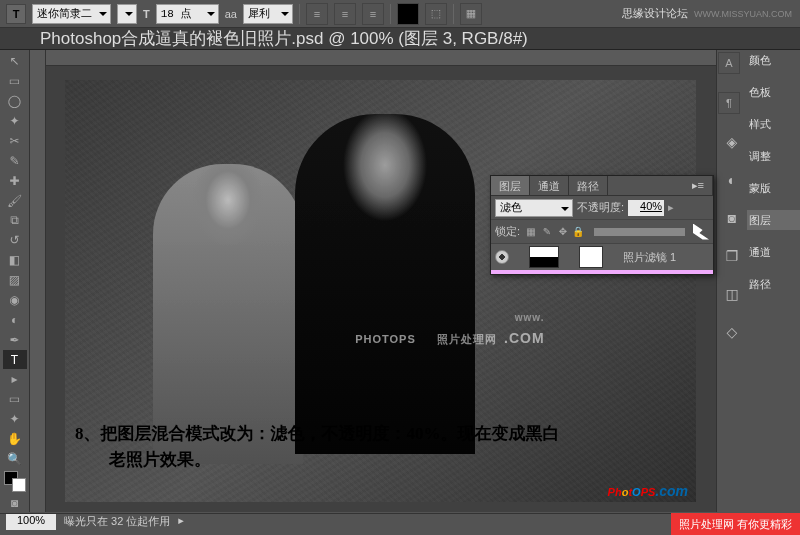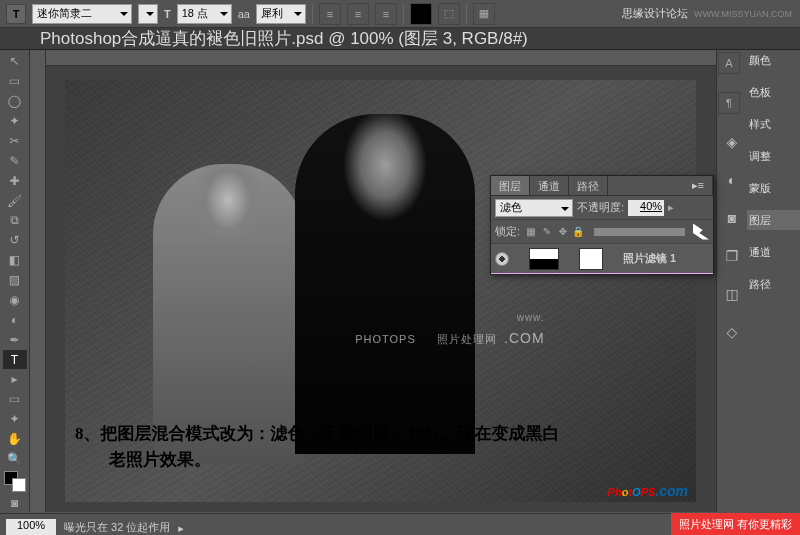--- a/index.html
+++ b/index.html
@@ -1,22 +1,22 @@
 <!DOCTYPE html>
 <html><head>
 <meta charset="utf-8">
 <style>
 *{margin:0;padding:0;box-sizing:border-box;font-family:"Microsoft YaHei",SimSun,sans-serif;font-size:11px;}
 body{background:#535353;color:#ccc;width:800px;height:535px;overflow:hidden;position:relative;}
 .top-opt{height:28px;background:#535353;border-bottom:1px solid #333;display:flex;align-items:center;padding:0 6px;gap:6px;}
 .top-opt .tool-ico{width:20px;height:20px;background:#666;border:1px solid #444;display:flex;align-items:center;justify-content:center;color:#000;font-weight:bold;}
 .dd{background:#e8e8e8;color:#000;border:1px solid #999;height:20px;padding:0 14px 0 4px;position:relative;display:flex;align-items:center;}
 .dd::after{content:"";position:absolute;right:3px;top:7px;border:4px solid transparent;border-top-color:#000;}
-.dd.font{width:100px;}
-.dd.size{width:55px;}
+.dd.font{width:79px;}
+.dd.size{width:63px;font-family:Liberation Mono, monospace;}
 .dd.aa{width:50px;}
 .sep{width:1px;height:20px;background:#666;}
 .ico-btn{width:22px;height:22px;background:#535353;border:1px solid #444;display:flex;align-items:center;justify-content:center;color:#aaa;}
 .brand{position:absolute;right:8px;top:6px;color:#ddd;font-size:12px;}
 .brand .url{color:#888;font-size:9px;margin-left:6px;}
 .doc-tab{height:22px;background:#3d3d3d;border-bottom:1px solid #222;display:flex;align-items:center;padding-left:40px;color:#ddd;font-size:17px;}
 .main{display:flex;height:462px;}
 .tools{width:30px;background:#535353;border-right:1px solid #333;display:flex;flex-direction:column;align-items:center;padding-top:2px;gap:1px;}
 .tools .tb{width:24px;height:20px;background:#535353;display:flex;align-items:center;justify-content:center;color:#aaa;font-size:12px;}
 .tools .tb.sel{background:#2a2a2a;color:#fff;}
@@ -24,51 +24,51 @@
 .tools .fgbg .fg{position:absolute;left:0;top:0;width:14px;height:14px;background:#000;border:1px solid #888;}
 .tools .fgbg .bg{position:absolute;right:0;bottom:0;width:14px;height:14px;background:#fff;border:1px solid #888;}
 .canvas{flex:1;background:#404040;position:relative;overflow:hidden;}
 .ruler-h{height:16px;background:#5a5a5a;border-bottom:1px solid #333;margin-left:16px;}
 .ruler-v{width:16px;position:absolute;left:0;top:0;bottom:0;background:#5a5a5a;border-right:1px solid #333;}
 .img-area{position:absolute;left:35px;top:30px;right:20px;bottom:10px;background:linear-gradient(135deg,#3a3a3a,#555,#2e2e2e);overflow:hidden;}
 .grain{position:absolute;inset:0;background:repeating-linear-gradient(45deg,rgba(255,255,255,0.02) 0 2px,transparent 2px 4px),repeating-linear-gradient(-30deg,rgba(0,0,0,0.05) 0 3px,transparent 3px 6px);}
 .fig{position:absolute;filter:grayscale(1) contrast(1.1);}
 .fig.man{right:35%;top:8%;width:180px;height:340px;background:radial-gradient(ellipse 60px 80px at 50% 15%,#9a9a9a 0%,#6a6a6a 40%,transparent 70%),linear-gradient(#1a1a1a,#0e0e0e);border-radius:80px 80px 0 0;}
 .fig.woman{left:14%;top:20%;width:150px;height:300px;background:radial-gradient(ellipse 50px 65px at 50% 12%,#b5b5b5 0%,#808080 45%,transparent 72%),linear-gradient(#888,#555);border-radius:70px 70px 0 0;}
-.watermark1{position:absolute;right:24%;top:55%;color:rgba(255,255,255,0.55);font-size:22px;font-weight:normal;letter-spacing:1px;}
+.watermark1{position:absolute;right:24%;top:55%;color:rgba(255,255,255,0.55);font-size:22px;font-weight:bold;letter-spacing:1px;}
 .watermark1 .sm{font-size:10px;display:block;text-align:right;color:rgba(255,255,255,0.4);}
 .caption{position:absolute;left:10px;bottom:30px;color:#000;font-size:17px;font-family:SimSun;line-height:1.5;font-weight:bold;}
 .photops{position:absolute;right:8px;bottom:0;font-size:22px;font-weight:900;font-style:italic;}
 .photops .r{color:#e00;}.photops .y{color:#fa0;}.photops .b{color:#08d;}
 
 .layers-panel{position:absolute;left:490px;top:175px;width:224px;background:#535353;border:1px solid #222;box-shadow:2px 2px 6px rgba(0,0,0,0.5);}
 .lp-tabs{height:20px;background:#535353;display:flex;border-bottom:1px solid #333;}
 .lp-tabs .tab{padding:3px 8px;color:#ccc;border-right:1px solid #333;}
 .lp-tabs .tab.act{background:#6a6a6a;}
 .lp-row{height:24px;display:flex;align-items:center;padding:0 4px;gap:4px;border-bottom:1px solid #444;}
 .lp-row .dd{width:78px;height:18px;}
 .lp-row .lbl{color:#ccc;}
 .lp-row .opv{background:#e8e8e8;color:#000;width:36px;height:16px;text-align:right;padding-right:2px;text-decoration:underline;}
 .lp-row .cur{width:16px;height:16px;background:#fff;clip-path:polygon(0 0,60% 40%,40% 60%,100% 100%,60% 100%,0 60%);}
 .lp-list{background:#5a5a5a;}
-.layer{height:30px;display:flex;align-items:center;border-bottom:1px solid #f0abfc;padding:0 4px;gap:20px;font-weight:bold;}
+.layer{height:30px;display:flex;align-items:center;border-bottom:4px solid #f0abfc;padding:0 4px;gap:20px;}
 .layer.sel{background:#3b5fbf;color:#fff;}
 .layer .eye{width:14px;height:14px;border:1px solid #888;border-radius:50%;background:radial-gradient(circle,#333 30%,#ccc 32%);}
 .layer .thumb{width:30px;height:22px;background:#888;border:1px solid #333;}
 .layer .thumb.adj{background:linear-gradient(#fff 50%,#000 50%);}
 .layer .thumb.ph{background:linear-gradient(135deg,#aaa,#555);}
 .layer .mask{width:24px;height:22px;background:#fff;border:1px solid #333;}
 
 .right{width:84px;background:#535353;border-left:1px solid #333;display:flex;}
 .right .strip{width:30px;display:flex;flex-direction:column;align-items:center;padding-top:6px;gap:18px;}
 .right .strip .si{width:24px;height:20px;color:#bbb;display:flex;align-items:center;justify-content:center;font-size:14px;}
 .right .labels{flex:1;display:flex;flex-direction:column;gap:12px;}
 .right .labels .pl{height:20px;color:#ddd;font-size:11px;padding-left:2px;display:flex;align-items:center;}
 .right .labels .pl.act{background:#6a6a6a;}
-.status{position:absolute;left:0;bottom:0;right:0;height:22px;background:#535353;border-top:1px solid #333;display:flex;align-items:flex-end;padding:0 6px;gap:8px;color:#ccc;}
+.status{position:absolute;left:0;bottom:0;right:0;height:22px;background:#535353;border-top:1px solid #333;display:flex;align-items:flex-start;padding:0 6px;gap:8px;color:#ccc;}
 .status .zoom{background:#e8e8e8;color:#000;width:50px;height:16px;text-align:center;}
 .footer-b{position:absolute;right:0;bottom:0;height:22px;background:#e33;color:#fff;padding:0 8px;display:flex;align-items:center;font-size:11px;}
 .lock-icons{display:flex;gap:2px;}
 .lock-icons span{width:14px;height:14px;display:flex;align-items:center;justify-content:center;color:#aaa;font-size:10px;}
 </style>
 </head>
 <body>
 
 <div class="top-opt">
   <div class="tool-ico">T</div>

